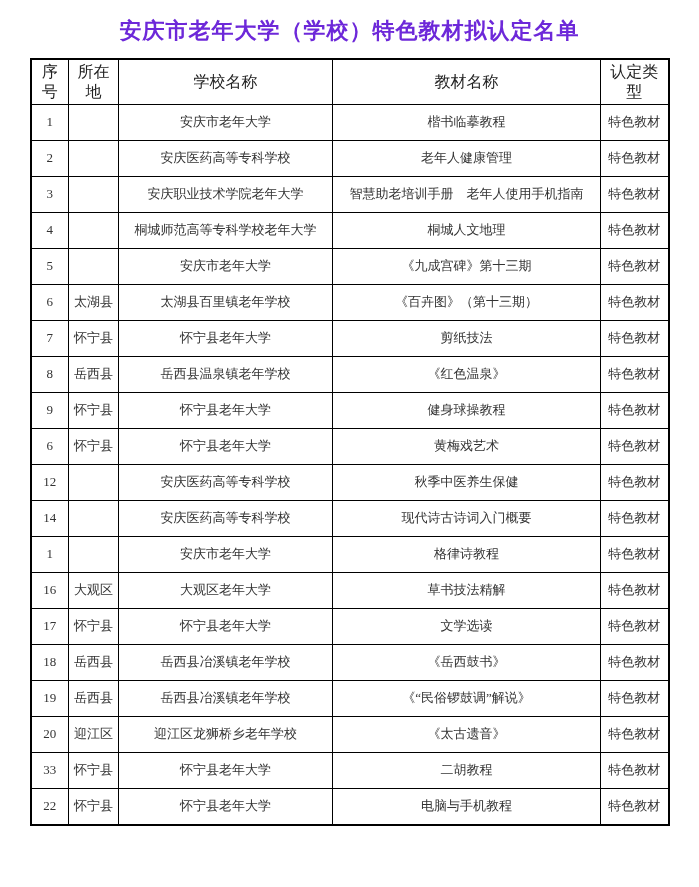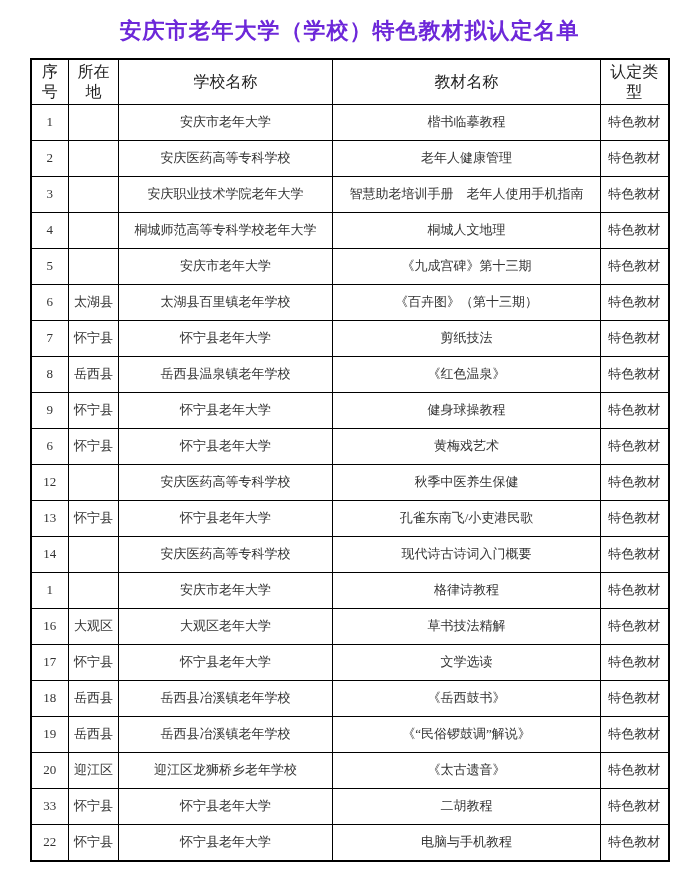--- a/index.html
+++ b/index.html
@@ -151,27 +151,20 @@
           <td>特色教材</td>
         </tr>
         <tr>
           <td>12</td>
           <td></td>
           <td>安庆医药高等专科学校</td>
           <td>秋季中医养生保健</td>
           <td>特色教材</td>
         </tr>
         <tr>
-          <td>13</td>
-          <td>怀宁县</td>
-          <td>怀宁县老年大学</td>
-          <td>孔雀东南飞/小吏港民歌</td>
-          <td>特色教材</td>
-        </tr>
-        <tr>
           <td>14</td>
           <td></td>
           <td>安庆医药高等专科学校</td>
           <td>现代诗古诗词入门概要</td>
           <td>特色教材</td>
         </tr>
         <tr>
           <td>1</td>
           <td></td>
           <td>安庆市老年大学</td>

